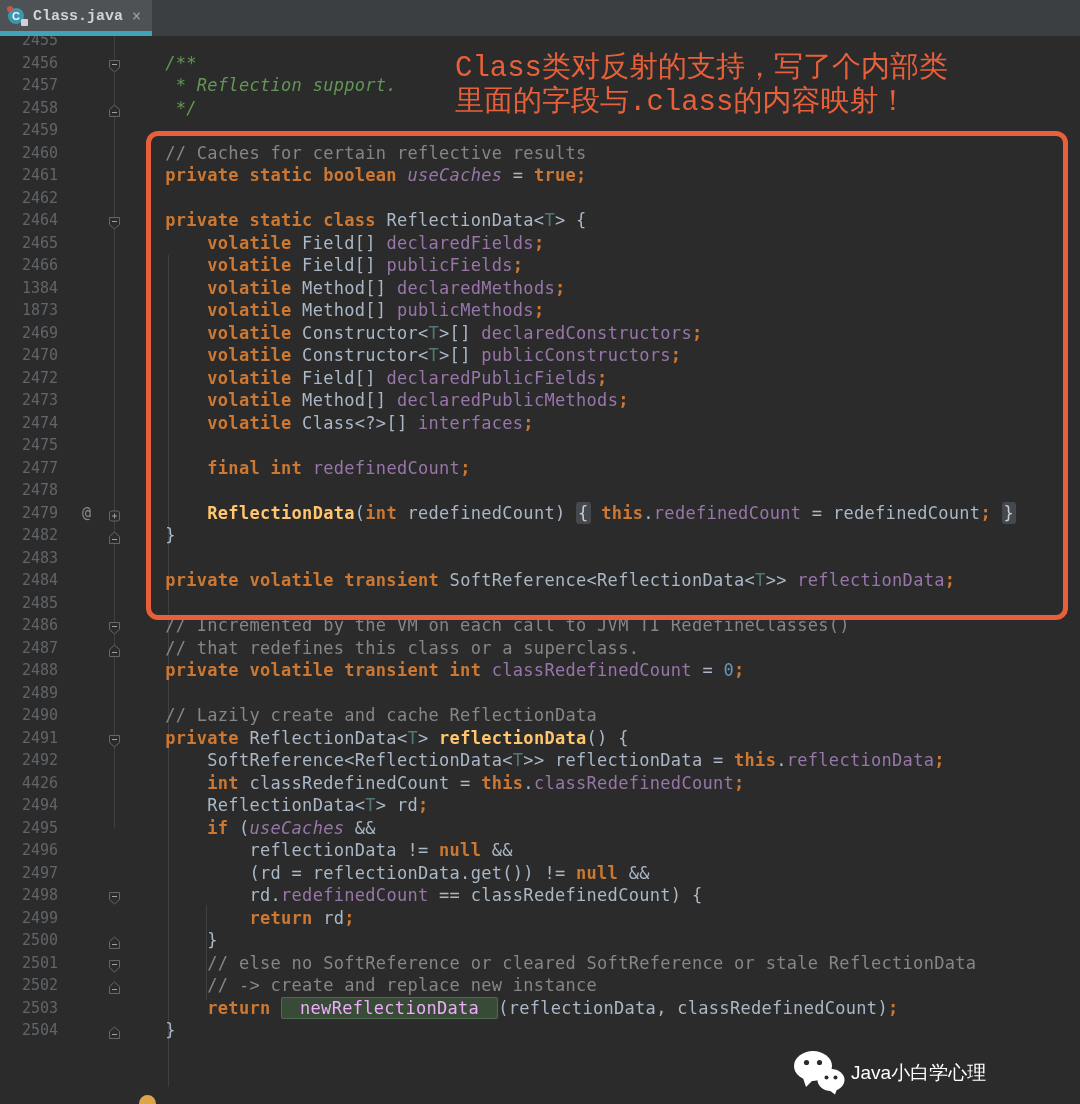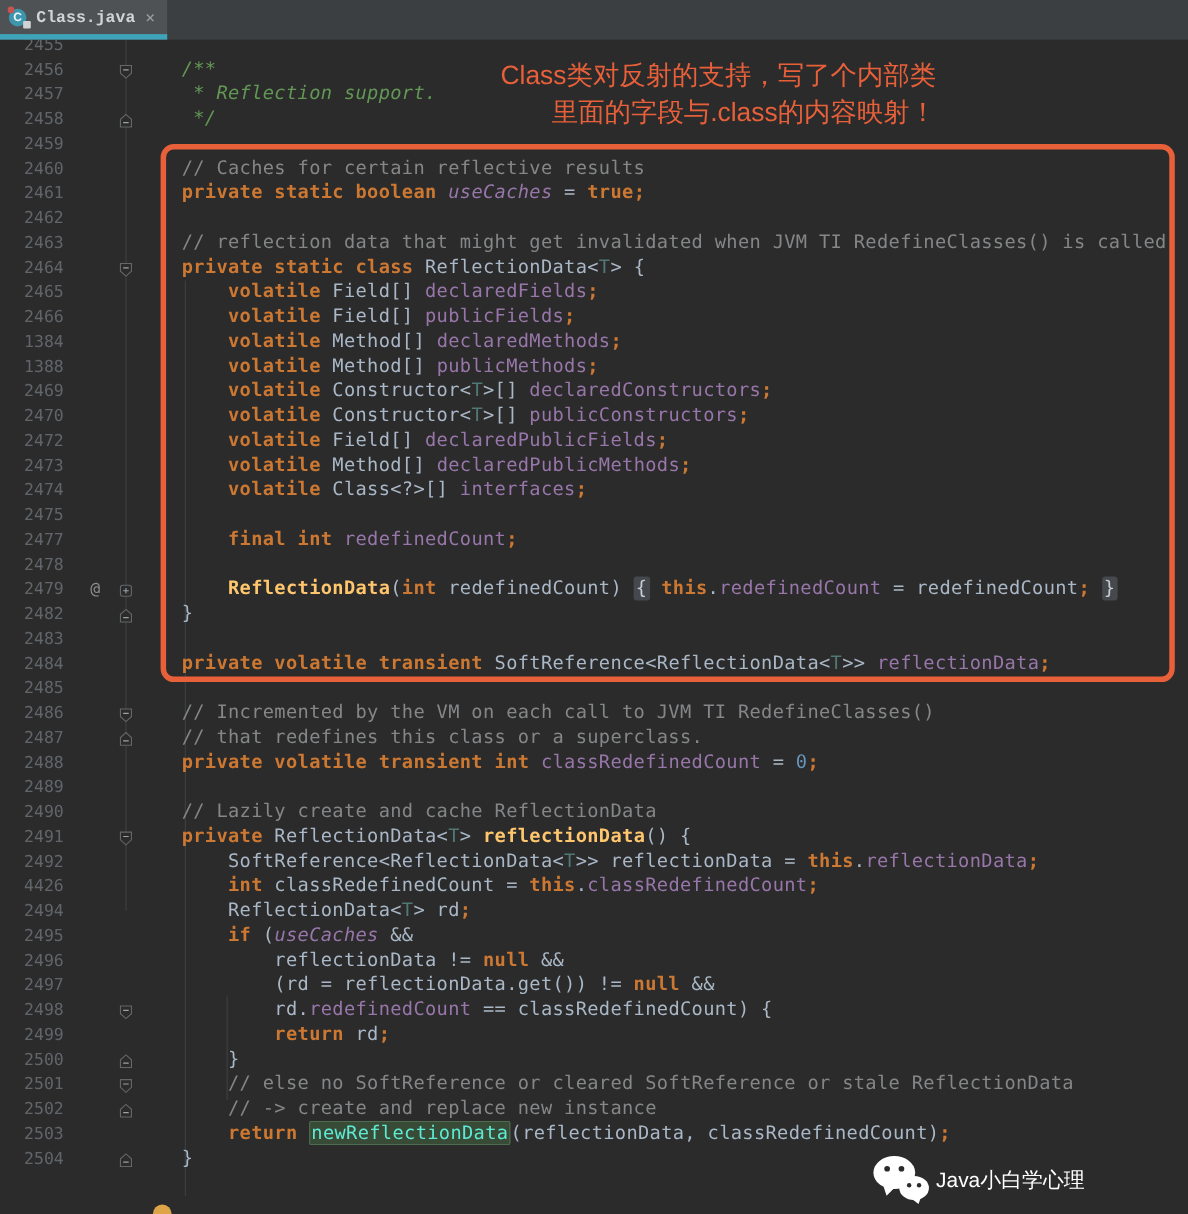--- a/index.html
+++ b/index.html
@@ -54,32 +54,32 @@
   .seg.kw  { color:var(--kw,#cc7832); font-weight:bold; }
   .seg.cm  { color:var(--cm,#848688); }
   .seg.dc  { color:var(--dc,#629755); font-style:italic; }
   .seg.fld { color:var(--fld,#9876aa); }
   .seg.sfld{ color:var(--fld,#9876aa); font-style:italic; }
   .seg.mtd { color:var(--mtd,#ffc66d); font-weight:bold; }
   .seg.tp  { color:var(--tp,#507874); }
   .seg.num { color:var(--num,#6897bb); }
   .seg.pl  { color:var(--pl,#a9b7c6); }
   .seg.chip{ color:#c6ccd2; background:var(--chipbg,#45494d); border-radius:3px; padding:1px 2px; }
-  .seg.hl  { color:#5eead4; background:var(--hlbg,#374b37); border:1px solid var(--hlbd,#506b50); border-radius:2px; padding:0 1px; }
+  .seg.hl  { color:#f0abfc; background:var(--hlbg,#374b37); border:1px solid var(--hlbd,#506b50); border-radius:2px; padding:0 18px; }
 
   
   .annot-box {
     position:absolute; left:146px; top:131px; width:922px; height:489px;
     border:5px solid var(--annot,#e8603a); border-radius:12px;
     z-index:6; pointer-events:none;
   }
   .annot-text {
     position:absolute; left:455px; top:52px; z-index:7;
-    color:var(--annot,#e8603a); font-size:24px; line-height:34px;
-    font-family:Liberation Sans, sans-serif; pointer-events:none;text-align:right;
+    color:var(--annot,#e8603a); font-size:29px; line-height:34px;
+    font-family:Liberation Mono, monospace; pointer-events:none;
   }
   .watermark {
     position:absolute; left:793px; top:1050px; z-index:9;
     display:flex; align-items:center; gap:6px; pointer-events:none;
   }
   .wm-text { color:#ffffff; font-size:19px; font-family:"Liberation Sans",sans-serif; }
   .bp-dot {
     position:absolute; left:139px; top:1095px; width:17px; height:17px;
     border-radius:50%; background:#dda548; z-index:8; cursor:pointer;
   }
@@ -99,29 +99,28 @@
           </svg></span><span class="txt"><span class="seg dc">    /**</span></span></div>
       <div class="row"><span class="ln">2457</span><span class="txt"><span class="seg dc">     * Reflection support.</span></span></div>
       <div class="row"><span class="ln">2458</span><span class="fold"><svg width="13" height="14" viewBox="0 0 13 14">
             <polygon points="1.5,12.5 11.5,12.5 11.5,5.5 6.5,1 1.5,5.5" fill="#2b2b2b" stroke="#636769"></polygon>
             <line x1="4" y1="8.5" x2="9" y2="8.5" stroke="#9da2a5"></line>
           </svg></span><span class="txt"><span class="seg dc">     */</span></span></div>
       <div class="row"><span class="ln">2459</span><span class="txt"></span></div>
       <div class="row"><span class="ln">2460</span><span class="txt"><span class="seg cm">    // Caches for certain reflective results</span></span></div>
       <div class="row"><span class="ln">2461</span><span class="txt"><span class="seg pl">    </span><span class="seg kw">private static boolean </span><span class="seg sfld">useCaches</span><span class="seg pl"> = </span><span class="seg kw">true</span><span class="seg kw">;</span></span></div>
       <div class="row"><span class="ln">2462</span><span class="txt"></span></div>
-      <div class="row"><span class="ln">2463</span><span class="txt"><span class="seg cm">    // reflection data that might get invalidated when JVM TI RedefineClasses() is called</span></span></div>
       <div class="row"><span class="ln">2464</span><span class="fold"><svg width="13" height="14" viewBox="0 0 13 14">
             <polygon points="1.5,1.5 11.5,1.5 11.5,8.5 6.5,13 1.5,8.5" fill="#2b2b2b" stroke="#636769"></polygon>
             <line x1="4" y1="5.5" x2="9" y2="5.5" stroke="#9da2a5"></line>
           </svg></span><span class="txt"><span class="seg pl">    </span><span class="seg kw">private static class </span><span class="seg pl">ReflectionData&lt;</span><span class="seg tp">T</span><span class="seg pl">&gt; {</span></span></div>
       <div class="row"><span class="ln">2465</span><span class="txt"><span class="seg pl">        </span><span class="seg kw">volatile </span><span class="seg pl">Field[] </span><span class="seg fld">declaredFields</span><span class="seg kw">;</span></span></div>
       <div class="row"><span class="ln">2466</span><span class="txt"><span class="seg pl">        </span><span class="seg kw">volatile </span><span class="seg pl">Field[] </span><span class="seg fld">publicFields</span><span class="seg kw">;</span></span></div>
       <div class="row"><span class="ln">1384</span><span class="txt"><span class="seg pl">        </span><span class="seg kw">volatile </span><span class="seg pl">Method[] </span><span class="seg fld">declaredMethods</span><span class="seg kw">;</span></span></div>
-      <div class="row"><span class="ln">1388</span><span class="txt"><span class="seg pl">        </span><span class="seg kw">volatile </span><span class="seg pl">Method[] </span><span class="seg fld">publicMethods</span><span class="seg kw">;</span></span></div>
+      <div class="row"><span class="ln">1873</span><span class="txt"><span class="seg pl">        </span><span class="seg kw">volatile </span><span class="seg pl">Method[] </span><span class="seg fld">publicMethods</span><span class="seg kw">;</span></span></div>
       <div class="row"><span class="ln">2469</span><span class="txt"><span class="seg pl">        </span><span class="seg kw">volatile </span><span class="seg pl">Constructor&lt;</span><span class="seg tp">T</span><span class="seg pl">&gt;[] </span><span class="seg fld">declaredConstructors</span><span class="seg kw">;</span></span></div>
       <div class="row"><span class="ln">2470</span><span class="txt"><span class="seg pl">        </span><span class="seg kw">volatile </span><span class="seg pl">Constructor&lt;</span><span class="seg tp">T</span><span class="seg pl">&gt;[] </span><span class="seg fld">publicConstructors</span><span class="seg kw">;</span></span></div>
       <div class="row"><span class="ln">2472</span><span class="txt"><span class="seg pl">        </span><span class="seg kw">volatile </span><span class="seg pl">Field[] </span><span class="seg fld">declaredPublicFields</span><span class="seg kw">;</span></span></div>
       <div class="row"><span class="ln">2473</span><span class="txt"><span class="seg pl">        </span><span class="seg kw">volatile </span><span class="seg pl">Method[] </span><span class="seg fld">declaredPublicMethods</span><span class="seg kw">;</span></span></div>
       <div class="row"><span class="ln">2474</span><span class="txt"><span class="seg pl">        </span><span class="seg kw">volatile </span><span class="seg pl">Class&lt;?&gt;[] </span><span class="seg fld">interfaces</span><span class="seg kw">;</span></span></div>
       <div class="row"><span class="ln">2475</span><span class="txt"></span></div>
       <div class="row"><span class="ln">2477</span><span class="txt"><span class="seg pl">        </span><span class="seg kw">final int </span><span class="seg fld">redefinedCount</span><span class="seg kw">;</span></span></div>
       <div class="row"><span class="ln">2478</span><span class="txt"></span></div>
       <div class="row"><span class="ln">2479</span><span class="at-mark">@</span><span class="fold"><svg width="13" height="14" viewBox="0 0 13 14">
             <rect x="1.5" y="2" width="10" height="10" rx="2" fill="#2b2b2b" stroke="#636769"></rect>

